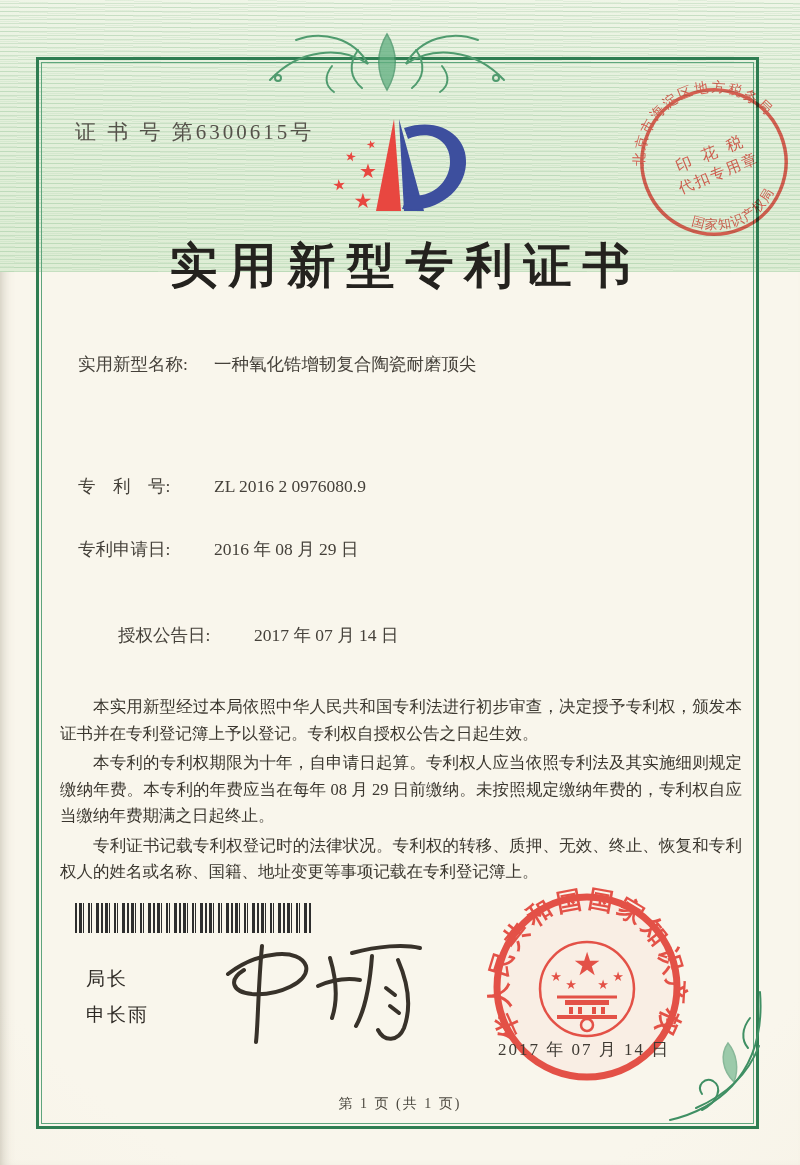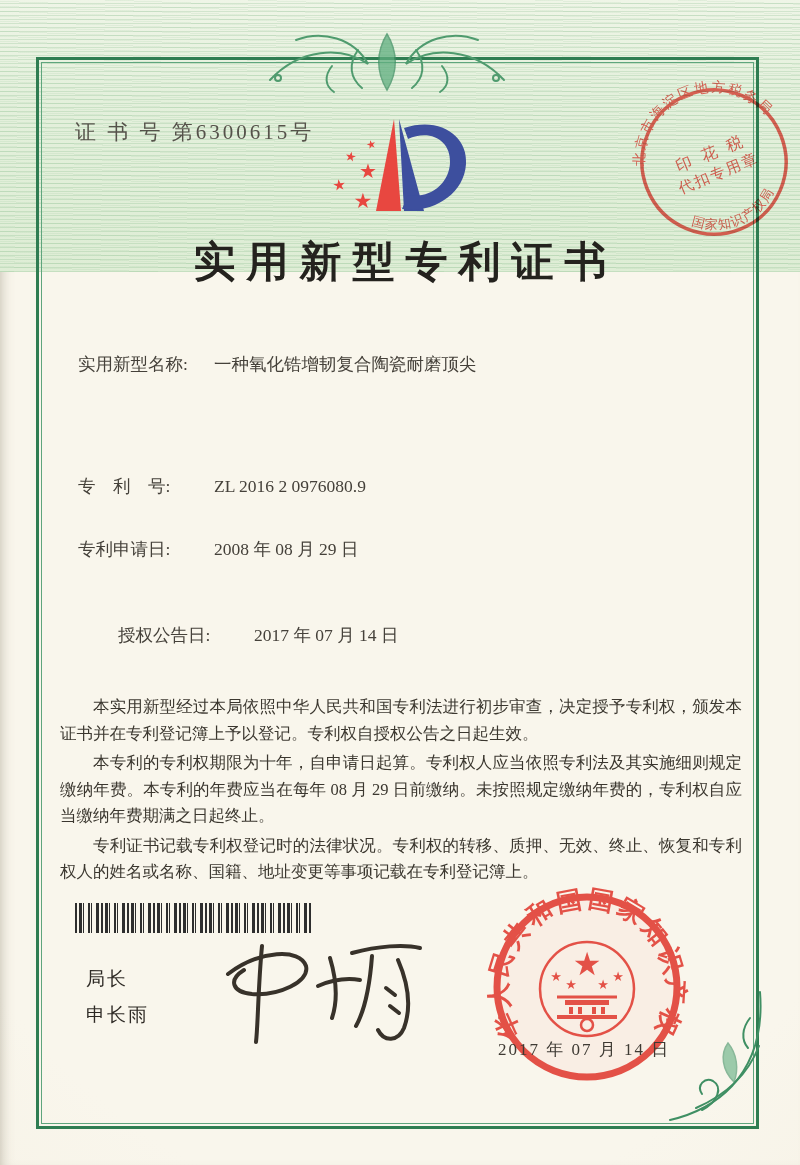--- a/index.html
+++ b/index.html
@@ -16,21 +16,21 @@
     background:
       repeating-linear-gradient(0deg, rgba(122,181,129,.25) 0 1px, rgba(122,181,129,0) 1px 4px),
       repeating-linear-gradient(2deg, rgba(122,181,129,.12) 0 1px, rgba(122,181,129,0) 1px 5px),
       linear-gradient(180deg,#eff5e7 0,#e4f0dc 35%, #deedd5 100%);
   }
   
   .frame{position:absolute; left:36px; top:57px; width:717px; height:1066px; border:3px solid #2f7d52; z-index:2;}
   .frame-inner{position:absolute; inset:2px; border:1px solid #5ea57d;}
   .abs{position:absolute;}
   .certno{left:75px; top:118px; font-size:21px; letter-spacing:3px; color:#55524a; z-index:4;}
-  .title{left:0; top:234px; width:800px; text-align:center; font-size:42px; font-weight:bold;
+  .title{left:0; top:234px; width:800px; text-align:center; font-size:48px; font-weight:bold;
          letter-spacing:11px; padding-left:11px; box-sizing:border-box; color:#24221e; z-index:4;}
   .field{left:78px; width:660px; font-size:17.5px; color:#45413a; z-index:4; white-space:nowrap;}
   .field .lab{display:inline-block; min-width:128px;}
   .field .val{margin-left:8px;}
   .f0{top:352px;} .f1{top:414px;} .f2{top:474px;} .f3{top:537px;} .f4{top:597px;} .f5{top:623px;margin-left:40px;}
   .body-text{left:60px; top:694px; width:682px; z-index:4; font-size:16.5px; line-height:26.5px;
              text-align:justify; color:#3b372f;}
   .body-text p{margin:0 0 3px 0; text-indent:2em;}
   .barcode{left:75px; top:903px; width:238px; height:30px; z-index:4;
     background:
@@ -108,21 +108,21 @@
 
   <div class="abs title">实用新型专利证书</div>
 
   <div class="abs field f0">
     <span class="lab">实用新型名称:</span><span class="val">一种氧化锆增韧复合陶瓷耐磨顶尖</span>
   </div>
   <div class="abs field f2">
     <span class="lab">专　利　号:</span><span class="val">ZL 2016 2 0976080.9</span>
   </div>
   <div class="abs field f3">
-    <span class="lab">专利申请日:</span><span class="val">2008 年 08 月 29 日</span>
+    <span class="lab">专利申请日:</span><span class="val">2016 年 08 月 29 日</span>
   </div>
   <div class="abs field f5">
     <span class="lab">授权公告日:</span><span class="val">2017 年 07 月 14 日</span>
   </div>
 
   <div class="abs body-text">
     <p>本实用新型经过本局依照中华人民共和国专利法进行初步审查，决定授予专利权，颁发本证书并在专利登记簿上予以登记。专利权自授权公告之日起生效。</p>
     <p>本专利的专利权期限为十年，自申请日起算。专利权人应当依照专利法及其实施细则规定缴纳年费。本专利的年费应当在每年 08 月 29 日前缴纳。未按照规定缴纳年费的，专利权自应当缴纳年费期满之日起终止。</p>
     <p>专利证书记载专利权登记时的法律状况。专利权的转移、质押、无效、终止、恢复和专利权人的姓名或名称、国籍、地址变更等事项记载在专利登记簿上。</p>
   </div>
@@ -185,14 +185,15 @@
         <textPath href="#stampArcTop" startOffset="50%" text-anchor="middle">北京市海淀区地方税务局</textPath>
       </text>
       <text font-size="13" letter-spacing="1">
         <textPath href="#stampArcBottom" startOffset="50%" text-anchor="middle">国家知识产权局</textPath>
       </text>
       <text x="0" y="-4" font-size="16" letter-spacing="3" text-anchor="middle">印 花 税</text>
       <text x="0" y="17" font-size="15" letter-spacing="2" text-anchor="middle">代扣专用章</text>
     </g>
   </svg>
 
+  <div class="abs footer">第 1 页 (共 1 页)</div>
 
 </div>
 
 </body></html>

